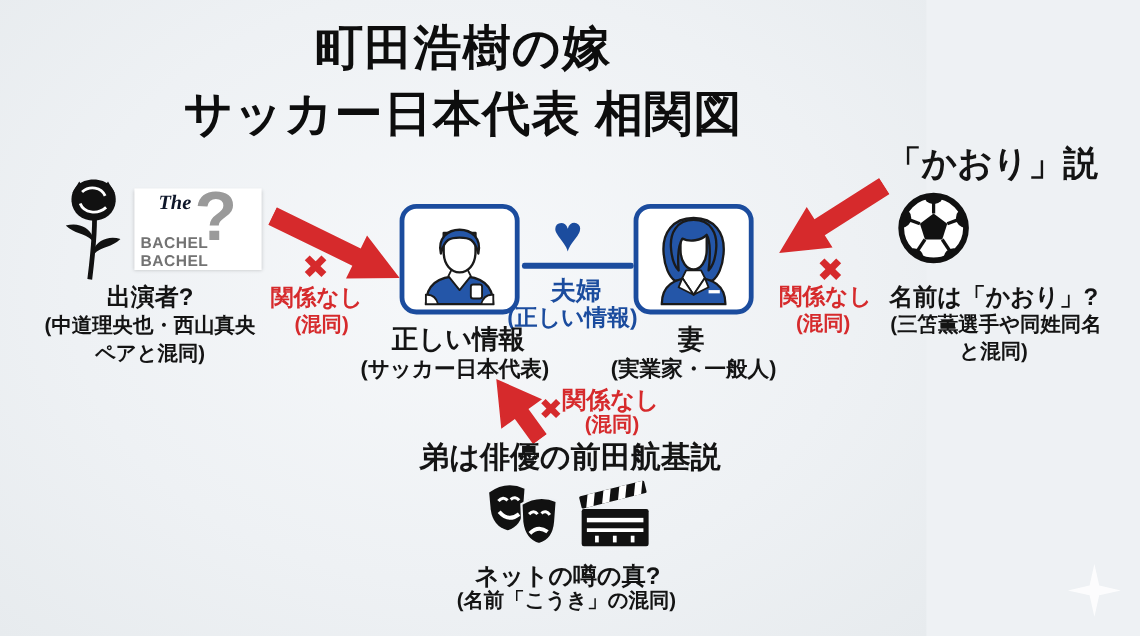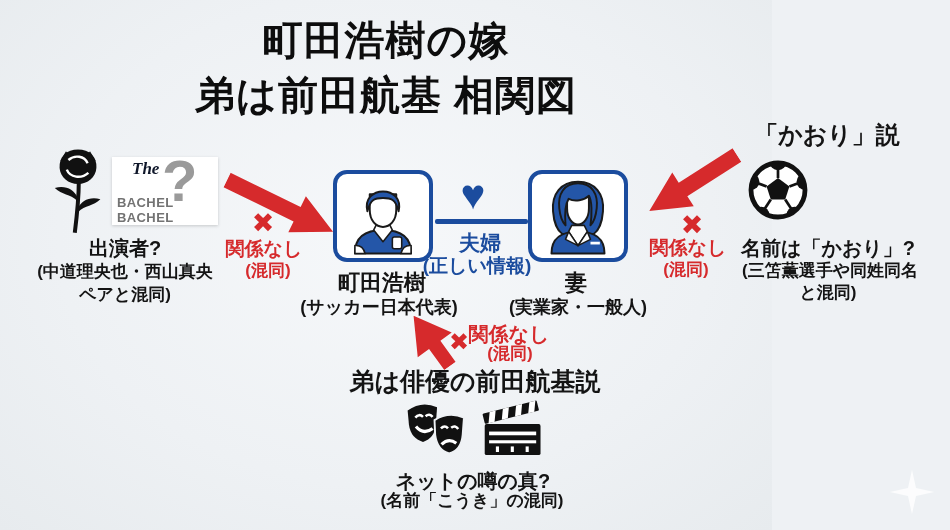--- a/index.html
+++ b/index.html
@@ -56,21 +56,21 @@
   }
   .sparkle{position:absolute;left:890px;top:470px;width:44px;height:44px;opacity:.85;}
 </style>
 </head>
 <body>
 
 <div class="stage">
 
   <div class="title">
     <div>町田浩樹の嫁</div>
-    <div>弟は前田航基 相関図</div>
+    <div>サッカー日本代表 相関図</div>
   </div>
 
 
   <div class="icon" style="left:52px;top:148px;width:52px;height:88px;">
     <svg viewBox="0 0 64 110">
       <path d="M33 42 C33 62 31 82 28 106" stroke="#111" stroke-width="5" fill="none"></path>
       <path d="M31 66 C22 57 12 59 3 50 C16 46 27 52 31 61 Z" fill="#111"></path>
       <path d="M32 80 C41 71 51 73 60 64 C47 60 36 66 32 75 Z" fill="#111"></path>
       <path d="M32 2 C18 2 8 11 9 25 C10 37 20 45 32 45 C44 45 54 37 55 25 C56 11 46 2 32 2 Z" fill="#111"></path>
       <path d="M10 16 L17 4 L23 13 Z" fill="#111"></path>
@@ -124,26 +124,26 @@
       <path d="M62 70 L50 88 L66 80 Z" fill="#fff" stroke="#1a1a1a" stroke-width="2" stroke-linejoin="round"></path>
       <rect x="66" y="83" width="12" height="3.5" fill="#fff"></rect>
       <path d="M36 22 H64 V40 C64 53 57 61 50 61 C43 61 36 53 36 40 Z" fill="#fff" stroke="#1a1a1a" stroke-width="2.5" stroke-linejoin="round"></path>
       <path d="M50 8 C32 8 24 22 26 40 C27 50 30 58 34 62 C33 50 33 36 38 28 C46 32 58 30 64 24 C68 30 68 48 66 62 C70 58 73 50 74 40 C76 22 68 8 50 8 Z" fill="#2456a8" stroke="#1a1a1a" stroke-width="2.5" stroke-linejoin="round"></path>
     </svg>
   </div>
 
   <div class="t blue" style="left:480px;top:232px;font-size:21px;">夫婦</div>
   <div class="t blue" style="left:477px;top:256px;font-size:19px;">(正しい情報)</div>
 
-  <div class="t" style="left:382px;top:272px;font-size:22px;">町田浩樹</div>
+  <div class="t" style="left:382px;top:272px;font-size:22px;">正しい情報</div>
   <div class="t" style="left:379px;top:298px;font-size:18px;">(サッカー日本代表)</div>
   <div class="t" style="left:576px;top:272px;font-size:22px;">妻</div>
   <div class="t" style="left:578px;top:298px;font-size:18px;">(実業家・一般人)</div>
 
-  <div class="t" style="left:827px;top:123px;font-size:24px;">「かおり」説</div>
+  <div class="t" style="left:827px;top:123px;font-size:29px;">「かおり」説</div>
 
   <div class="icon" style="left:748px;top:160px;width:60px;height:60px;">
     <svg viewBox="0 0 100 100">
       <clipPath id="ballclip">
           <circle cx="50" cy="50" r="45"></circle>
         </clipPath>
       <circle cx="50" cy="50" r="45" fill="#fff" stroke="#111" stroke-width="8"></circle>
       <g clip-path="url(#ballclip)">
         <circle cx="50" cy="3" r="14" fill="#111"></circle>
         <circle cx="95" cy="36" r="14" fill="#111"></circle>

